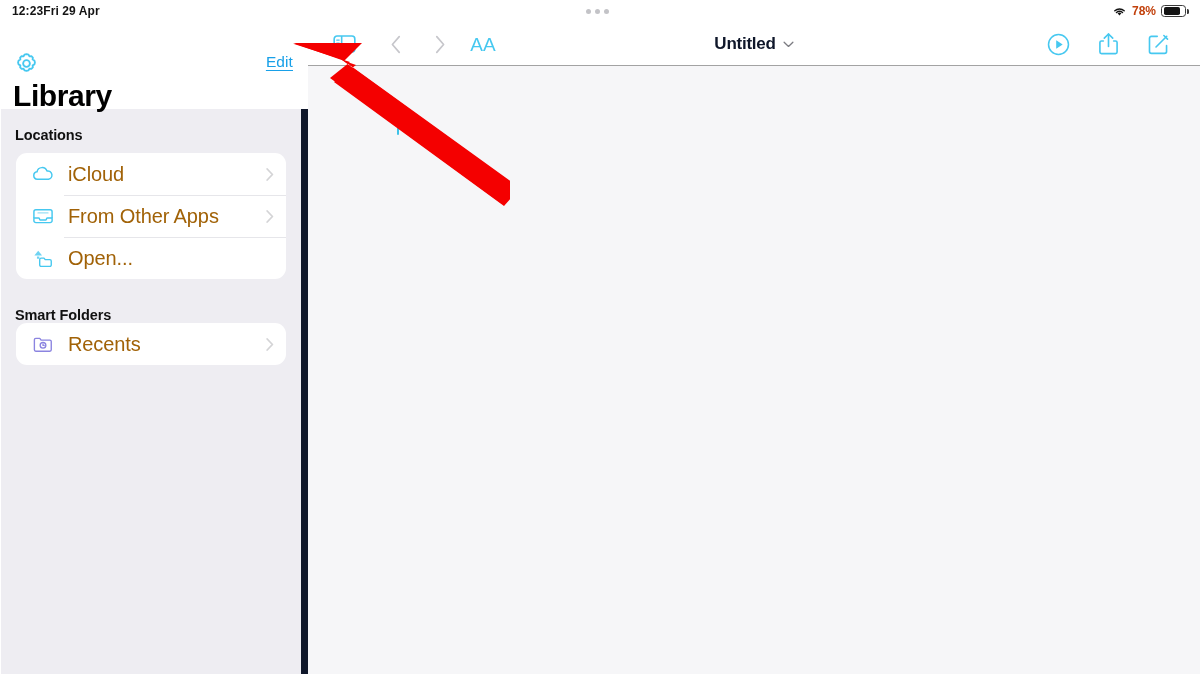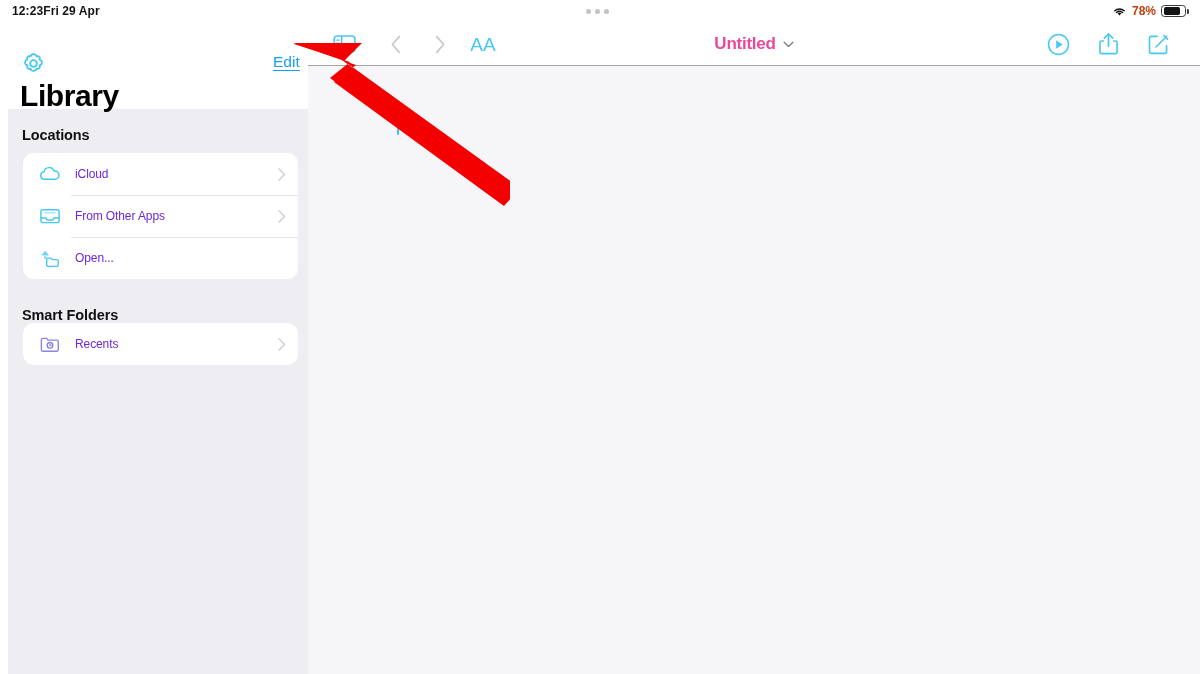--- a/index.html
+++ b/index.html
@@ -41,23 +41,23 @@
 
   
   .dots-handle {
     position:absolute; top:7px; left:586px; width:26px; height:8px;
     display:flex; gap:4px; align-items:center; z-index:7;
   }
   .dots-handle i { width:5px; height:5px; border-radius:50%; background:#c3c3c7; display:block; }
 
   
   .sidebar {
-    position:absolute; left:8px; top:22px; width:307px; height:652px;
+    position:absolute; left:1px; top:22px; width:307px; height:652px;
     background:#eeedf2;
-    border-right:2px solid #0f172a;
+    border-right:7px solid #0f172a;
   }
   .sb-header {
     position:relative; height:87px; background:#ffffff; width:307px;
   }
   .gear-btn {
     position:absolute; left:13px; top:29px; width:25px; height:25px;
     cursor:pointer;
   }
   .edit-btn {
     position:absolute; right:15px; top:31px;
@@ -83,21 +83,21 @@
     height:42px; padding:0 12px 0 14px; cursor:pointer;
   }
   .row + .row::before {
     content:""; position:absolute; left:48px; right:0; top:0;
     height:1px; background:#e6e6ea;
   }
   .row-ic {
     width:26px; height:24px; flex:0 0 26px; margin-right:12px;
     display:flex; align-items:center; justify-content:center;
   }
-  .row-lbl { font-size:12px; color:#6d28d9; letter-spacing:-.1px; flex:1; }
+  .row-lbl { font-size:20px; color:#a16207; letter-spacing:-.1px; flex:1; }
   .chev {
     width:8px; height:13px; flex:0 0 8px; opacity:.32;
   }
 
   
   .main {
     position:absolute; left:308px; top:22px; width:892px; height:652px;
     background:#f6f6f8;
   }
   .toolbar {
@@ -108,21 +108,21 @@
     position:absolute; top:0; height:44px;
     display:flex; align-items:center; justify-content:center;
     cursor:pointer;
   }
   .doc-title {
     position:absolute; left:0; top:0; width:892px; height:44px;
     display:flex; align-items:center; justify-content:center; gap:7px;
     pointer-events:none;
   }
   .doc-title span {
-    font-size:17px; font-weight:bold; color:#ec4899; letter-spacing:-.25px;
+    font-size:17px; font-weight:bold; color:#0f172a; letter-spacing:-.25px;
   }
   .canvas {
     position:absolute; left:0; top:44px; width:892px; height:608px;
     background:#f6f6f8;
   }
   .caret {
     position:absolute; left:89px; top:47px;
     width:2px; height:22px; background:#3ec2e8; border-radius:1px;
   }
 

